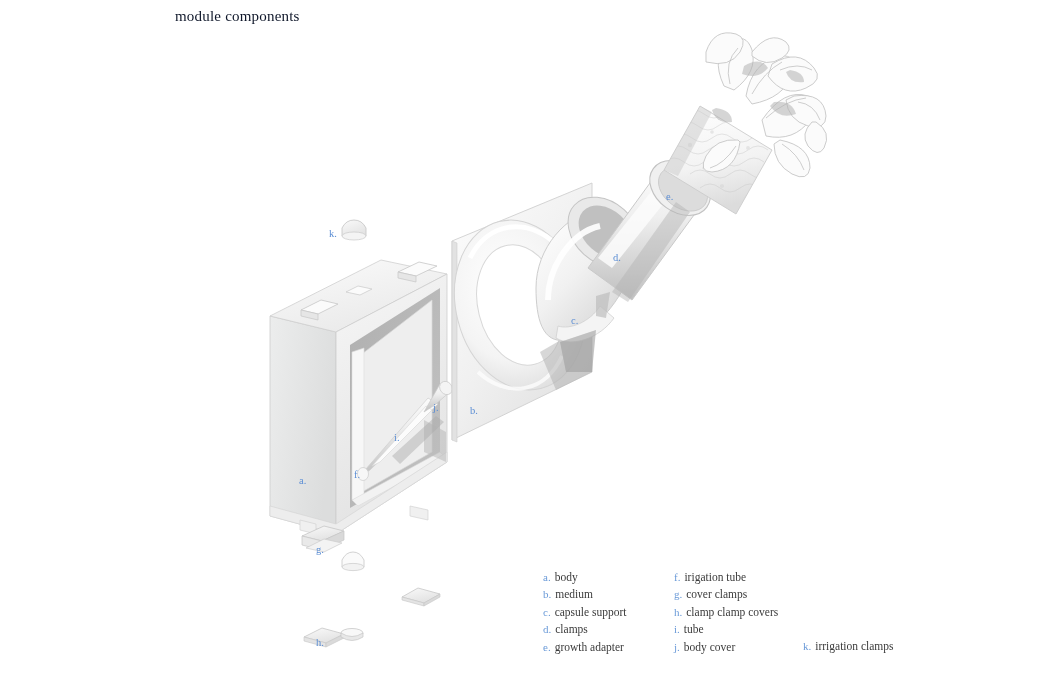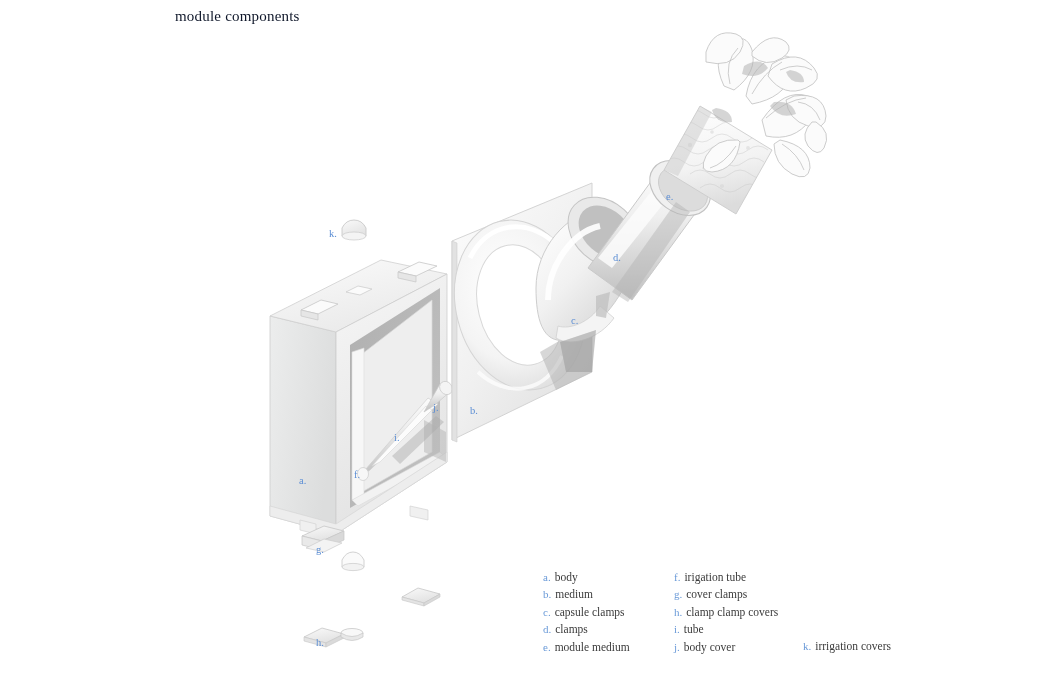--- a/index.html
+++ b/index.html
@@ -344,29 +344,29 @@
     <div class="legend-row">
       <span class="legend-key">a.</span>
       <span class="legend-label">body</span>
     </div>
     <div class="legend-row">
       <span class="legend-key">b.</span>
       <span class="legend-label">medium</span>
     </div>
     <div class="legend-row">
       <span class="legend-key">c.</span>
-      <span class="legend-label">capsule clamps</span>
+      <span class="legend-label">capsule support</span>
     </div>
     <div class="legend-row">
       <span class="legend-key">d.</span>
       <span class="legend-label">clamps</span>
     </div>
     <div class="legend-row">
       <span class="legend-key">e.</span>
-      <span class="legend-label">module medium</span>
+      <span class="legend-label">growth adapter</span>
     </div>
   </div>
 
   <div class="legend-col col-2">
     <div class="legend-row">
       <span class="legend-key">f.</span>
       <span class="legend-label">irigation tube</span>
     </div>
     <div class="legend-row">
       <span class="legend-key">g.</span>
@@ -382,17 +382,17 @@
     </div>
     <div class="legend-row">
       <span class="legend-key">j.</span>
       <span class="legend-label">body cover</span>
     </div>
   </div>
 
   <div class="legend-col col-3">
     <div class="legend-row">
       <span class="legend-key">k.</span>
-      <span class="legend-label">irrigation covers</span>
+      <span class="legend-label">irrigation clamps</span>
     </div>
   </div>
 
 </div>
 
 </body></html>

